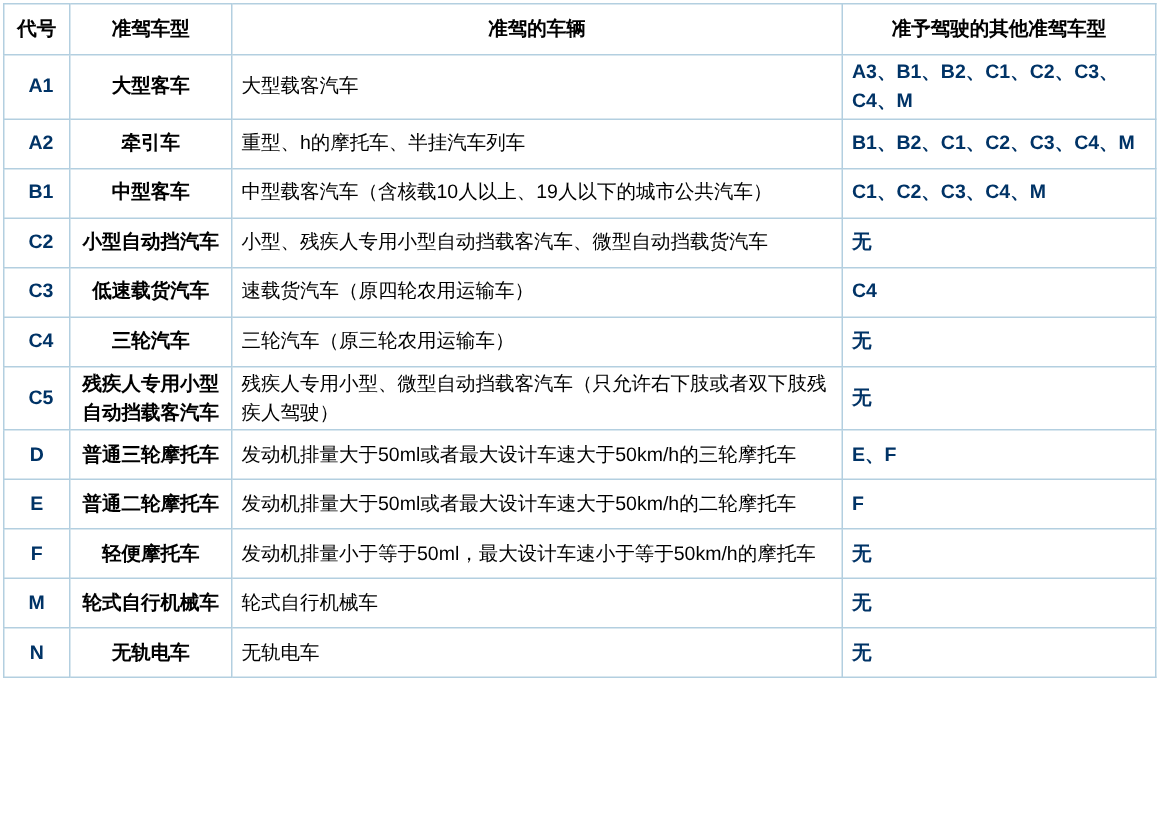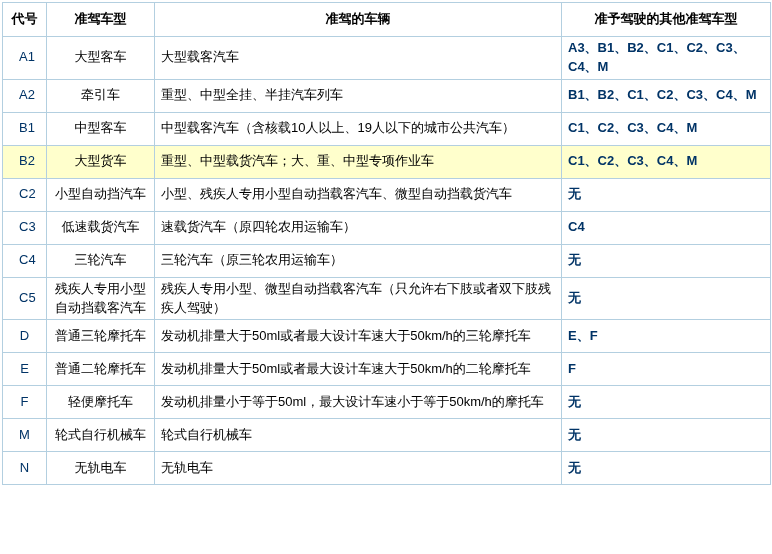--- a/index.html
+++ b/index.html
@@ -42,28 +42,29 @@
     text-align: center;
     height: 29px;
     padding: 2px 4px;
     margin-top: 40px;
   }
   .license-table td {
     height: 28px;
   }
   td.cell-code {
     text-align: center;
-    font-weight: normal;
+    font-weight: bold;
     color: var(--code);
     padding: 2px 16px;
     margin-top: 28px;
   }
   td.cell-type {
     text-align: center;
     padding: 2px 3px;
+    font-weight: bold;
   }
   td.cell-vehicles {
     text-align: left;
   }
   td.cell-others {
     text-align: left;
     color: var(--code);
     font-weight: bold;
   }
   tr.hl td {
@@ -95,33 +96,27 @@
   <tbody>
     <tr>
       <td class="cell-code">A1</td>
       <td class="cell-type">大型客车</td>
       <td class="cell-vehicles">大型载客汽车</td>
       <td class="cell-others">A3、B1、B2、C1、C2、C3、C4、M</td>
     </tr>
     <tr>
       <td class="cell-code">A2</td>
       <td class="cell-type">牵引车</td>
-      <td class="cell-vehicles">重型、中型全挂、半挂汽车列车</td>
+      <td class="cell-vehicles">重型、h的摩托车、半挂汽车列车</td>
       <td class="cell-others">B1、B2、C1、C2、C3、C4、M</td>
     </tr>
     <tr>
       <td class="cell-code">B1</td>
       <td class="cell-type">中型客车</td>
       <td class="cell-vehicles">中型载客汽车（含核载10人以上、19人以下的城市公共汽车）</td>
-      <td class="cell-others">C1、C2、C3、C4、M</td>
-    </tr>
-    <tr class="hl">
-      <td class="cell-code">B2</td>
-      <td class="cell-type">大型货车</td>
-      <td class="cell-vehicles">重型、中型载货汽车；大、重、中型专项作业车</td>
       <td class="cell-others">C1、C2、C3、C4、M</td>
     </tr>
     <tr>
       <td class="cell-code">C2</td>
       <td class="cell-type">小型自动挡汽车</td>
       <td class="cell-vehicles">小型、残疾人专用小型自动挡载客汽车、微型自动挡载货汽车</td>
       <td class="cell-others">无</td>
     </tr>
     <tr>
       <td class="cell-code">C3</td>

